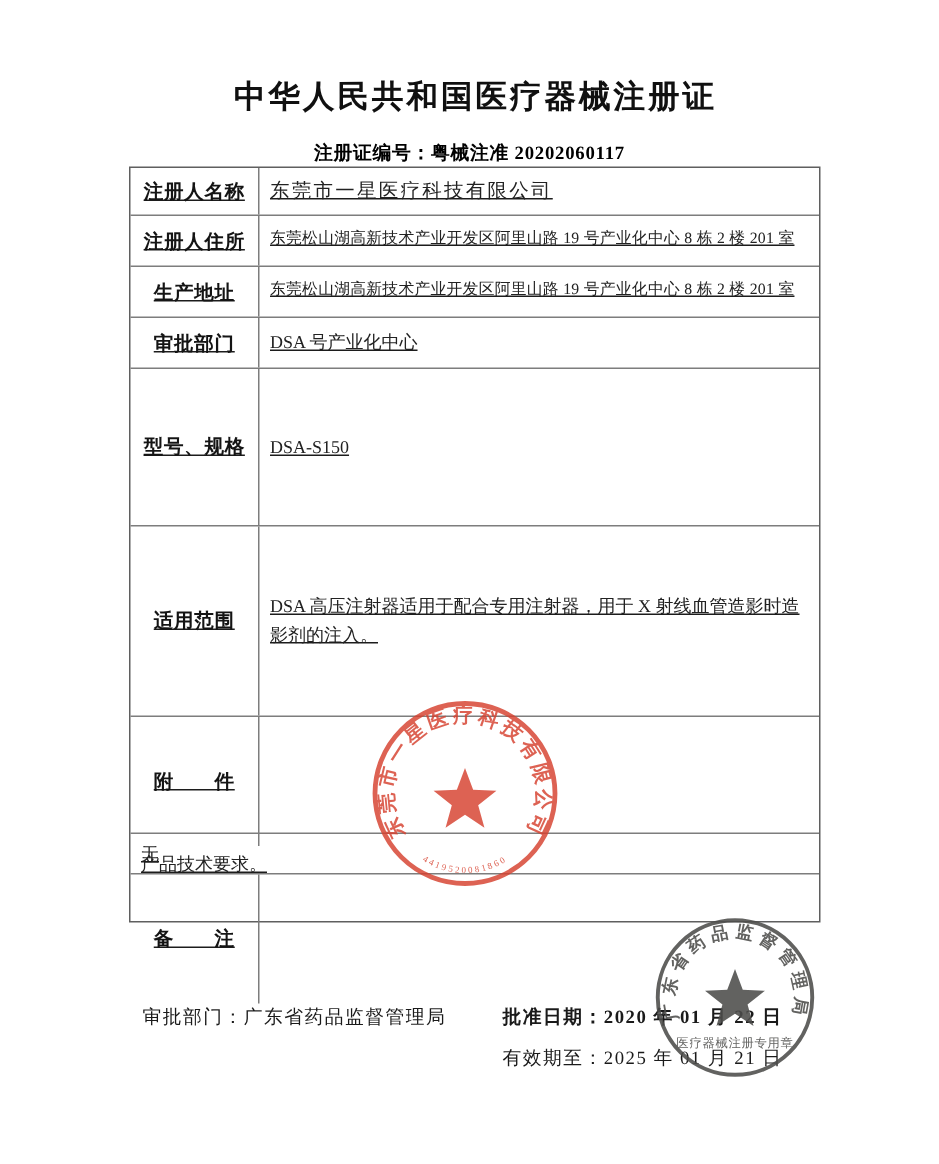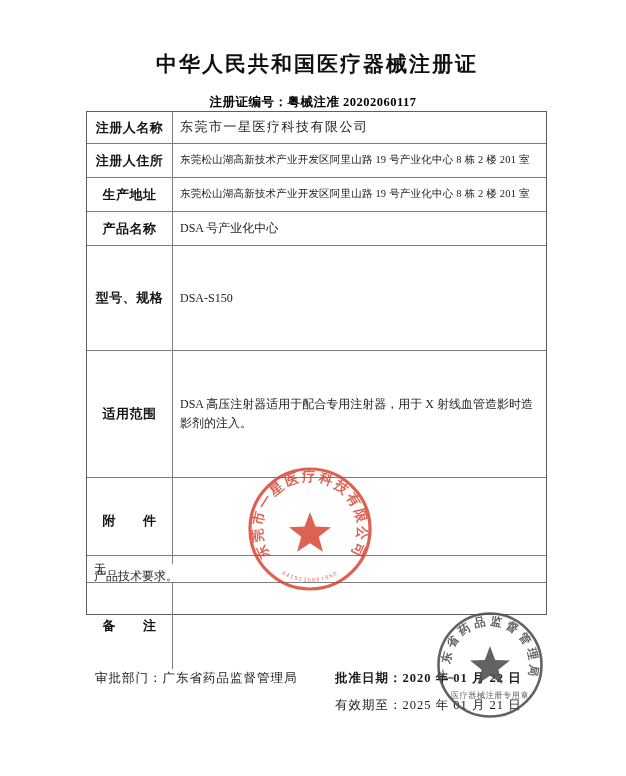--- a/index.html
+++ b/index.html
@@ -13,21 +13,21 @@
     font-size:21px;font-weight:bold;letter-spacing:2px;color:#101010;
   }
   .regline{
     position:absolute;top:94px;left:0;width:626px;text-align:center;
     font-size:12.5px;font-weight:bold;color:#000000;letter-spacing:0.5px;
   }
   .cert-table{
     position:absolute;left:86px;top:111px;width:461px;
     border:1.4px solid #5f5f5f;box-sizing:border-box;
   }
-  .t-row{display:flex;border-bottom:1px solid #7d7d7d;box-sizing:border-box;}
+  .t-row{display:flex;border-bottom:1px solid #7d7d7d;box-sizing:border-box;text-decoration:underline;}
   .t-row:last-child{border-bottom:none;flex-direction:column;}
   .t-row:nth-child(1){height:32px;}
   .t-row:nth-child(2){height:34px;}
   .t-row:nth-child(3){height:34px;}
   .t-row:nth-child(4){height:34px;}
   .t-row:nth-child(5){height:105px;}
   .t-row:nth-child(6){height:127px;}
   .t-row:nth-child(7){height:78px;flex-direction:column;}
   .t-row:nth-child(8){height:27px;}
   .t-row:nth-child(9){height:31px;}
@@ -71,21 +71,21 @@
   </div>
   <div class="t-row">
     <div class="cell-label">注册人住所</div>
     <div class="cell-value addr">东莞松山湖高新技术产业开发区阿里山路 19 号产业化中心 8 栋 2 楼 201 室</div>
   </div>
   <div class="t-row">
     <div class="cell-label">生产地址</div>
     <div class="cell-value addr">东莞松山湖高新技术产业开发区阿里山路 19 号产业化中心 8 栋 2 楼 201 室</div>
   </div>
   <div class="t-row">
-    <div class="cell-label">产品名称</div>
+    <div class="cell-label">审批部门</div>
     <div class="cell-value">DSA 号产业化中心</div>
   </div>
   <div class="t-row">
     <div class="cell-label">型号、规格</div>
     <div class="cell-value">DSA-S150</div>
   </div>
   <div class="t-row">
     <div class="cell-label">适用范围</div>
     <div class="cell-value">DSA 高压注射器适用于配合专用注射器，用于 X 射线血管造影时造影剂的注入。</div>
   </div>

